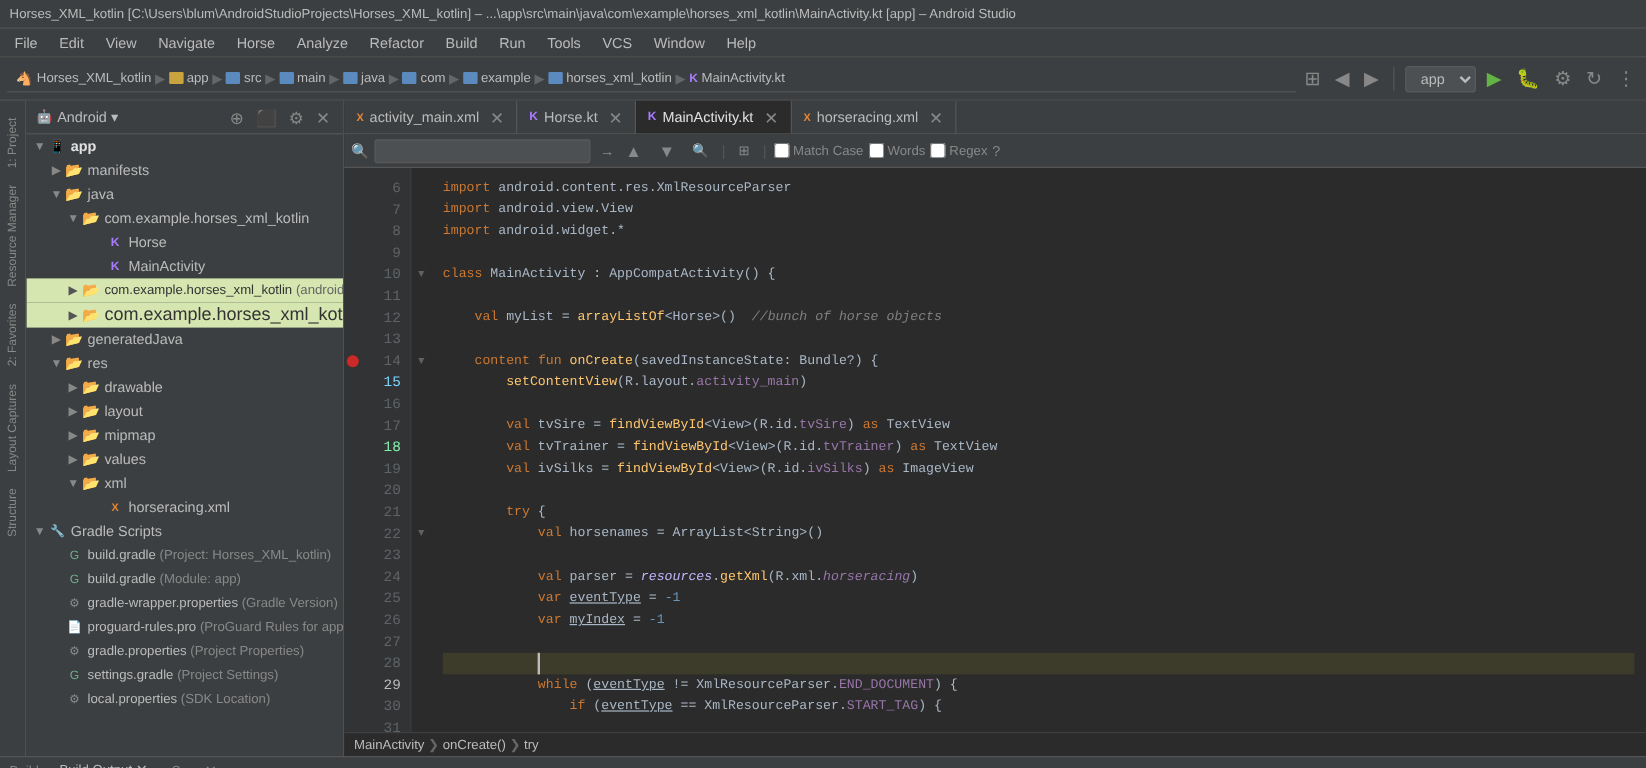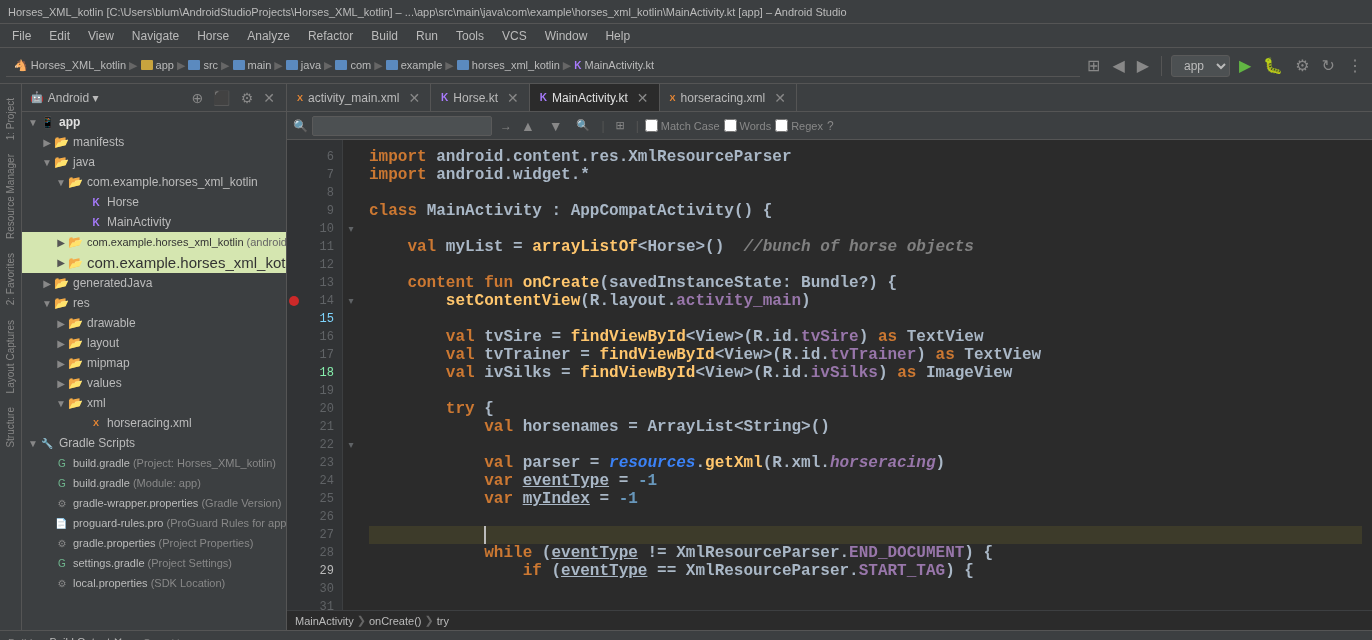--- a/index.html
+++ b/index.html
@@ -460,24 +460,25 @@
         <div style="height:18px;"></div>
         <div style="height:18px;"></div>
         <div style="height:18px;"></div>
         <div style="height:18px;"></div>
         <div style="height:18px;"></div>
         <div style="height:18px;"></div>
         <div style="height:18px;"></div>
 
       </div>
 
-      <div style="flex:1; padding:8px 10px; font-family:'Courier New',monospace; font-size:16px; line-height:18px; overflow-y:auto; overflow-x:auto; color:#a9b7c6; background:#2b2b2b;font-weight:bold;">
+      <div style="flex:1; padding:8px 10px; font-family:'Courier New',monospace; font-size:11px; line-height:18px; overflow-y:auto; overflow-x:auto; color:#a9b7c6; background:#2b2b2b;">
 
         <div style="height:18px; white-space:pre;"><span class="kw">import</span> <span class="pkg">android.content.res.XmlResourceParser</span></div>
 
+        <div style="height:18px; white-space:pre;"><span class="kw">import</span> <span class="pkg">android.view.View</span></div>
 
         <div style="height:18px; white-space:pre;"><span class="kw">import</span> <span class="pkg">android.widget.*</span></div>
 
         <div style="height:18px; white-space:pre;"></div>
 
         <div style="height:18px; white-space:pre;"><span class="kw">class</span> <span style="color:#a9b7c6;">MainActivity</span> : <span style="color:#a9b7c6;">AppCompatActivity</span>() {</div>
 
         <div style="height:18px; white-space:pre;"></div>
 
         <div style="height:18px; white-space:pre;">    <span class="kw">val</span> myList = <span class="fn">arrayListOf</span>&lt;<span style="color:#a9b7c6;">Horse</span>&gt;()  <span class="cmt">//bunch of horse objects</span></div>
@@ -498,21 +499,21 @@
         <div style="height:18px; white-space:pre;">        <span class="kw">val</span> ivSilks = <span class="fn">findViewById</span>&lt;<span style="color:#a9b7c6;">View</span>&gt;(R.id.<span style="color:#9876aa;">ivSilks</span>) <span class="kw">as</span> <span style="color:#a9b7c6;">ImageView</span></div>
 
         <div style="height:18px; white-space:pre;"></div>
 
         <div style="height:18px; white-space:pre;">        <span class="kw">try</span> {</div>
 
         <div style="height:18px; white-space:pre;">            <span class="kw">val</span> horsenames = <span style="color:#a9b7c6;">ArrayList</span>&lt;<span style="color:#a9b7c6;">String</span>&gt;()</div>
 
         <div style="height:18px; white-space:pre;"></div>
 
-        <div style="height:18px; white-space:pre;">            <span class="kw">val</span> parser = <span style="font-style:italic; color:#3b82f6;">resources</span>.<span class="fn">getXml</span>(R.xml.<span style="color:#9876aa; font-style:italic;">horseracing</span>)</div>
+        <div style="height:18px; white-space:pre;">            <span class="kw">val</span> parser = <span style="font-style:italic; color:#c4b5fd;">resources</span>.<span class="fn">getXml</span>(R.xml.<span style="color:#9876aa; font-style:italic;">horseracing</span>)</div>
 
         <div style="height:18px; white-space:pre;">            <span class="kw">var</span> <span style="text-decoration:underline;">eventType</span> = <span class="num">-1</span></div>
 
         <div style="height:18px; white-space:pre;">            <span class="kw">var</span> <span style="text-decoration:underline;">myIndex</span> = <span class="num">-1</span></div>
 
         <div style="height:18px; white-space:pre;"></div>
 
         <div style="height:18px; white-space:pre; background:#3d3b2a;">            <span style="background:#bbb; width:2px; display:inline-block;">&nbsp;</span></div>
 
         <div style="height:18px; white-space:pre;">            <span class="kw">while</span> (<span style="text-decoration:underline;">eventType</span> != <span style="color:#a9b7c6;">XmlResourceParser</span>.<span style="color:#9876aa;">END_DOCUMENT</span>) {</div>

